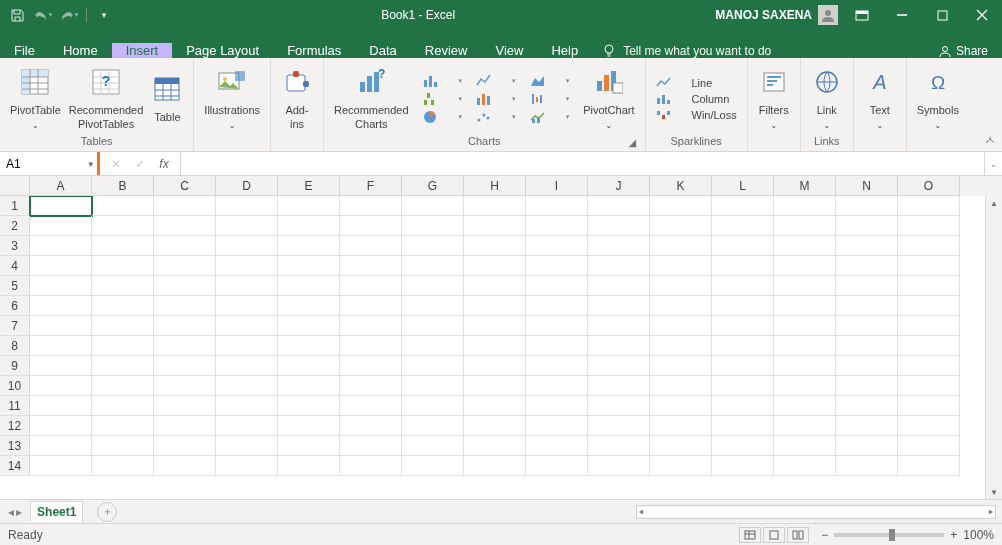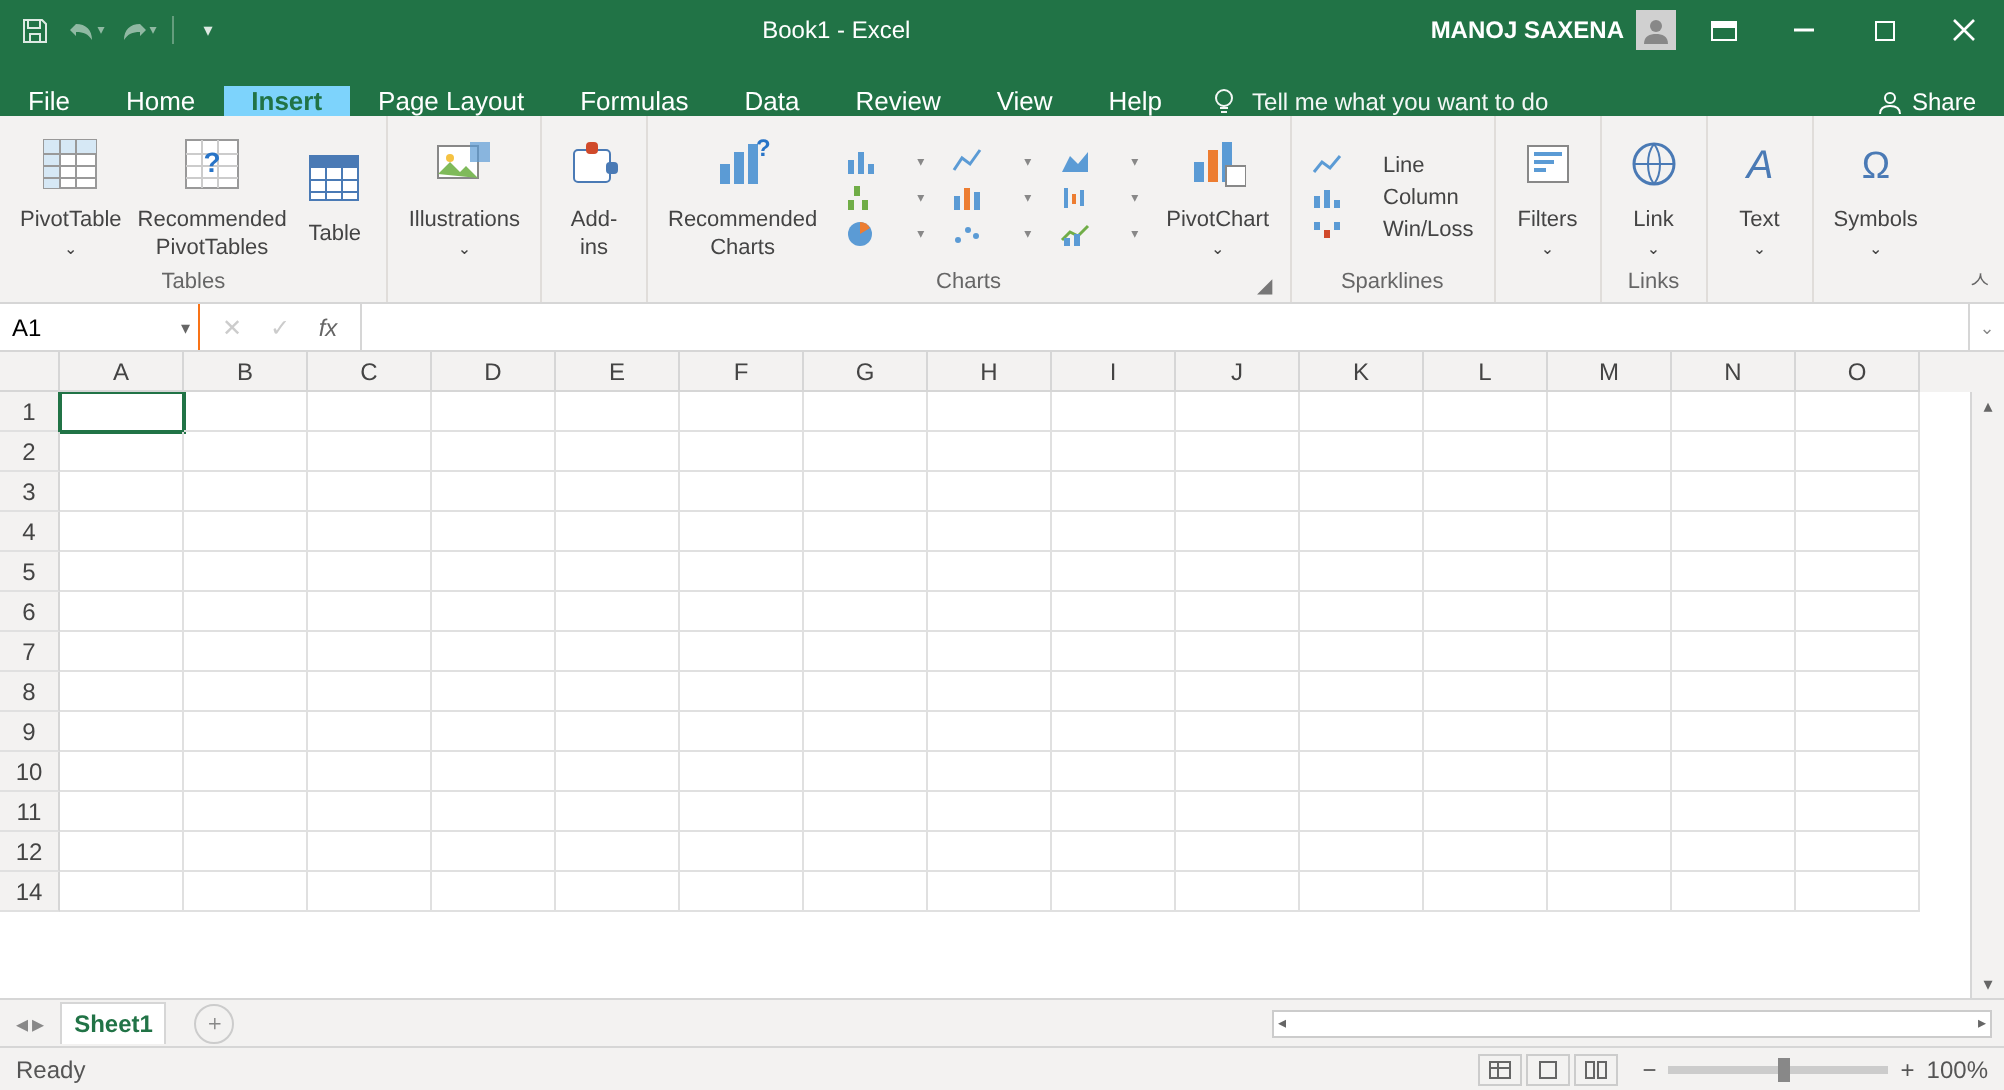--- a/index.html
+++ b/index.html
@@ -12,40 +12,40 @@
   .qat-sep { width: 1px; height: 14px; background: rgba(255,255,255,0.3); margin: 0 2px; }
   .title-center { flex: 1; text-align: center; }
   .user-area { display: flex; align-items: center; gap: 6px; padding-right: 4px; font-weight: bold; }
   .avatar { width: 20px; height: 20px; background: #d0d0d0; display: flex; align-items: center; justify-content: center; }
   .win-btns { display: flex; }
   .win-btn { width: 40px; height: 30px; display: flex; align-items: center; justify-content: center; color: #fff; }
 
   
   .menubar { height: 28px; background: #217346; display: flex; align-items: flex-end; color: #fff; font-size: 13px; }
   .menu-item { padding: 0 14px; display: flex; align-items: center; cursor: pointer; }
-  .menu-item.active { background: #7dd3fc; color: #217346; font-weight: bold; }
+  .menu-item.active { background: #c4b5fd; color: #217346; }
   .menu-spacer { flex: 1; display: flex; align-items: center; }
   .tell-me { display: flex; align-items: center; gap: 6px; font-size: 12px; opacity: 0.95; }
   .share { display: flex; align-items: center; gap: 4px; padding: 0 14px; font-size: 12px; }
 
   
   .ribbon { height: 94px; background: #f3f2f1; border-bottom: 1px solid #d6d6d6; display: flex; position: relative; }
   .rgroup { border-right: 1px solid #e0ddda; display: flex; flex-direction: column; align-items: stretch; }
   .rgroup-body { flex: 1; display: flex; align-items: center; justify-content: center; padding: 4px 6px 0; }
   .rgroup-label { font-size: 11px; color: #666; text-align: center; padding-bottom: 3px; height: 16px; }
   .big-btn { display: flex; flex-direction: column; align-items: center; justify-content: flex-start; width: auto; padding: 2px 4px; font-size: 11px; color: #444; text-align: center; gap: 6px; line-height: 1.2; }
   .big-btn .ico { width: 32px; height: 32px; display: flex; align-items: center; justify-content: center; }
   .small-stack { display: flex; flex-direction: column; font-size: 11px; color: #444; gap: 2px; }
   .small-row { display: flex; align-items: center; gap: 20px; padding: 1px 4px; }
   .dlg-launcher { position: absolute; bottom: 2px; right: 4px; width: 12px; height: 12px; font-size: 10px; color: #777; }
   .ribbon-collapse { position: absolute; right: 6px; bottom: 2px; font-size: 12px; color: #666; }
 
   
   .fbar { height: 24px; background: #fff; border-bottom: 1px solid #d6d6d6; display: flex; align-items: stretch; }
-  .namebox { width: 100px; border-right: 1px solid #f97316; display: flex; align-items: center; padding: 0 6px; font-size: 12px; position: relative; }
+  .namebox { width: 100px; border-right: 3px solid #f97316; display: flex; align-items: center; padding: 0 6px; font-size: 12px; position: relative; }
   .namebox .dd { position: absolute; right: 4px; font-size: 9px; color: #666; }
   .fbar-btns { display: flex; align-items: center; border-right: 1px solid #d6d6d6; padding: 0 4px; color: #aaa; }
   .fbar-btn { width: 24px; text-align: center; font-size: 12px; }
   .fx { font-style: italic; color: #666; font-size: 12px; }
   .formula-input { flex: 1; padding: 0 6px; font-size: 12px; display: flex; align-items: center; }
   .fbar-expand { width: 18px; display: flex; align-items: center; justify-content: center; color: #888; border-left: 1px solid #d6d6d6; font-size: 9px; }
 
   
   .gridwrap { flex: 1; display: flex; flex-direction: column; background: #fff; overflow: hidden; position: relative; }
   .colheads { display: flex; height: 20px; background: #f3f2f1; font-size: 12px; color: #444; }
@@ -678,20 +678,38 @@
         <div class="cell"></div>
         <div class="cell"></div>
         <div class="cell"></div>
         <div class="cell"></div>
         <div class="cell"></div>
         <div class="cell"></div>
         <div class="cell"></div>
         <div class="cell"></div>
       </div>
       <div class="row">
+        <div class="rowhead">13</div>
+        <div class="cell"></div>
+        <div class="cell"></div>
+        <div class="cell"></div>
+        <div class="cell"></div>
+        <div class="cell"></div>
+        <div class="cell"></div>
+        <div class="cell"></div>
+        <div class="cell"></div>
+        <div class="cell"></div>
+        <div class="cell"></div>
+        <div class="cell"></div>
+        <div class="cell"></div>
+        <div class="cell"></div>
+        <div class="cell"></div>
+        <div class="cell"></div>
+      </div>
+      <div class="row">
         <div class="rowhead">14</div>
         <div class="cell"></div>
         <div class="cell"></div>
         <div class="cell"></div>
         <div class="cell"></div>
         <div class="cell"></div>
         <div class="cell"></div>
         <div class="cell"></div>
         <div class="cell"></div>
         <div class="cell"></div>

